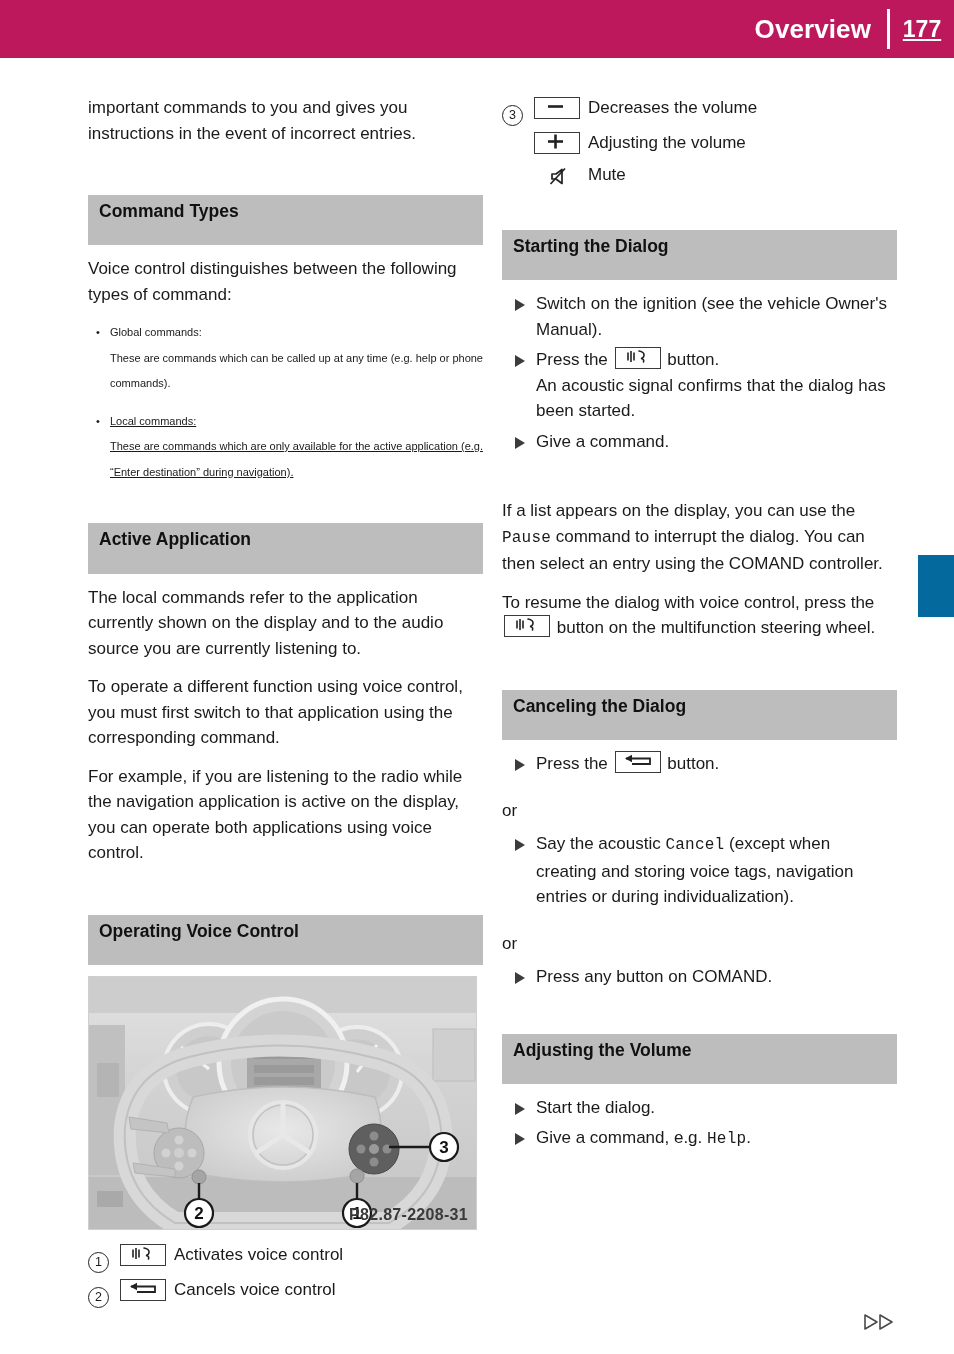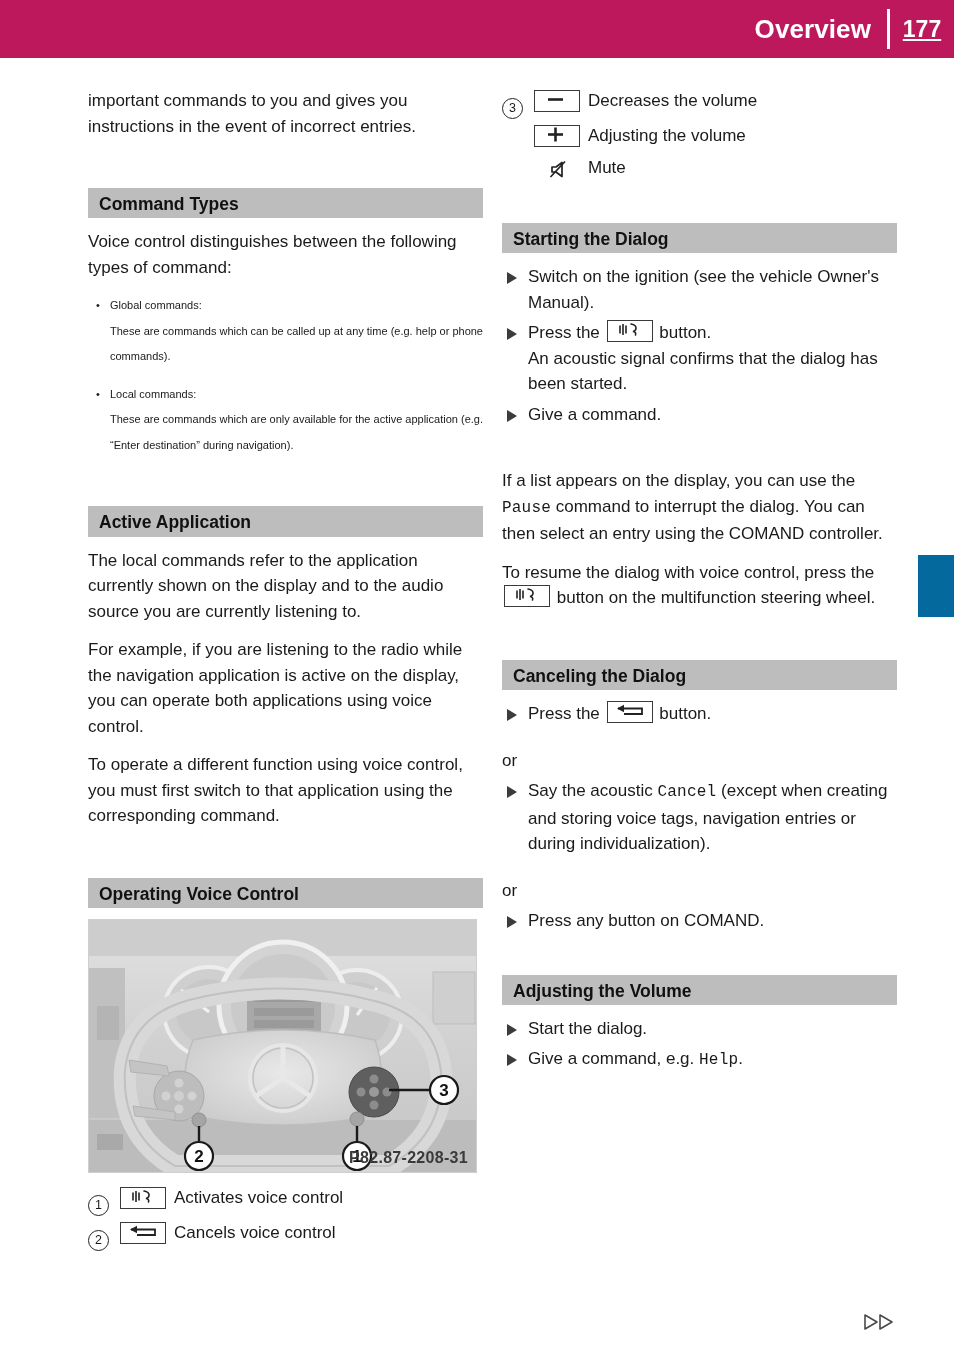--- a/index.html
+++ b/index.html
@@ -75,33 +75,33 @@
     right: 0;
     top: 555px;
     width: 36px;
     height: 62px;
     background: #04699c;
   }
 
   
   .col {
     position: absolute;
-    top: 88px;
+    top: 95px;
     width: 395px;
   }
   .col-left  { left: 88px; }
   .col-right { left: 502px; }
 
   
   .sec-head {
     background: #bdbdbd;
     color: #111111;
     font-size: 17.5px;
     font-weight: bold;
-    padding: 7px 0 4px 11px;
+    padding: 7px 0 24px 11px;
     margin: 0 0 11px 0;
     line-height: 1.1;
   }
   .spacer-lg { height: 36px; }
 
   
   p.body {
     margin: 0 0 13px 0;
     font-size: 17px;
     line-height: 25.5px;
@@ -120,32 +120,32 @@
     margin: 0 0 0 0;
     padding: 0;
   }
   ul.dots > li {
     position: relative;
     padding-left: 22px;
     font-size: 11px;
     line-height: 25.5px;
     margin-bottom: 12px;
   }
-  ul.dots > li:last-child { margin-bottom: 12px; }
+  ul.dots > li:last-child { margin-bottom: 2px; text-decoration: underline; }
   ul.dots > li::before {
     content: "•";
     position: absolute;
     left: 8px;
     top: 0;
   }
 
   
   ul.steps {
     list-style: none;
-    margin: 0;
+    margin: 8px;
     padding: 0;
   }
   ul.steps > li {
     position: relative;
     padding-left: 26px;
     font-size: 17px;
     line-height: 25.5px;
     margin-bottom: 5px;
   }
   ul.steps > li::before {
@@ -266,22 +266,22 @@
     <li><span style="white-space:pre-line">Global commands:
 These are commands which can be called up at any time (e.g. help or phone commands).</span></li>
     <li><span style="white-space:pre-line">Local commands:
 These are commands which are only available for the active application (e.g. “Enter destination” during navigation).</span></li>
   </ul>
 
   <div class="spacer-lg"></div>
 
   <div class="sec-head">Active Application</div>
   <p class="body">The local commands refer to the application currently shown on the display and to the audio source you are currently listening to.</p>
+  <p class="body">To operate a different function using voice control, you must first switch to that application using the corresponding command.</p>
   <p class="body">For example, if you are listening to the radio while the navigation application is active on the display, you can operate both applications using voice control.</p>
-  <p class="body">To operate a different function using voice control, you must first switch to that application using the corresponding command.</p>
 
   <div class="spacer-lg"></div>
 
   <div class="sec-head">Operating Voice Control</div>
 
   <div class="figure">
     <svg width="387" height="252" viewBox="0 0 387 252">
       <defs>
         <linearGradient id="bg" x1="0" y1="0" x2="0" y2="1">
           <stop offset="0%" stop-color="#e2e2e2"></stop>

